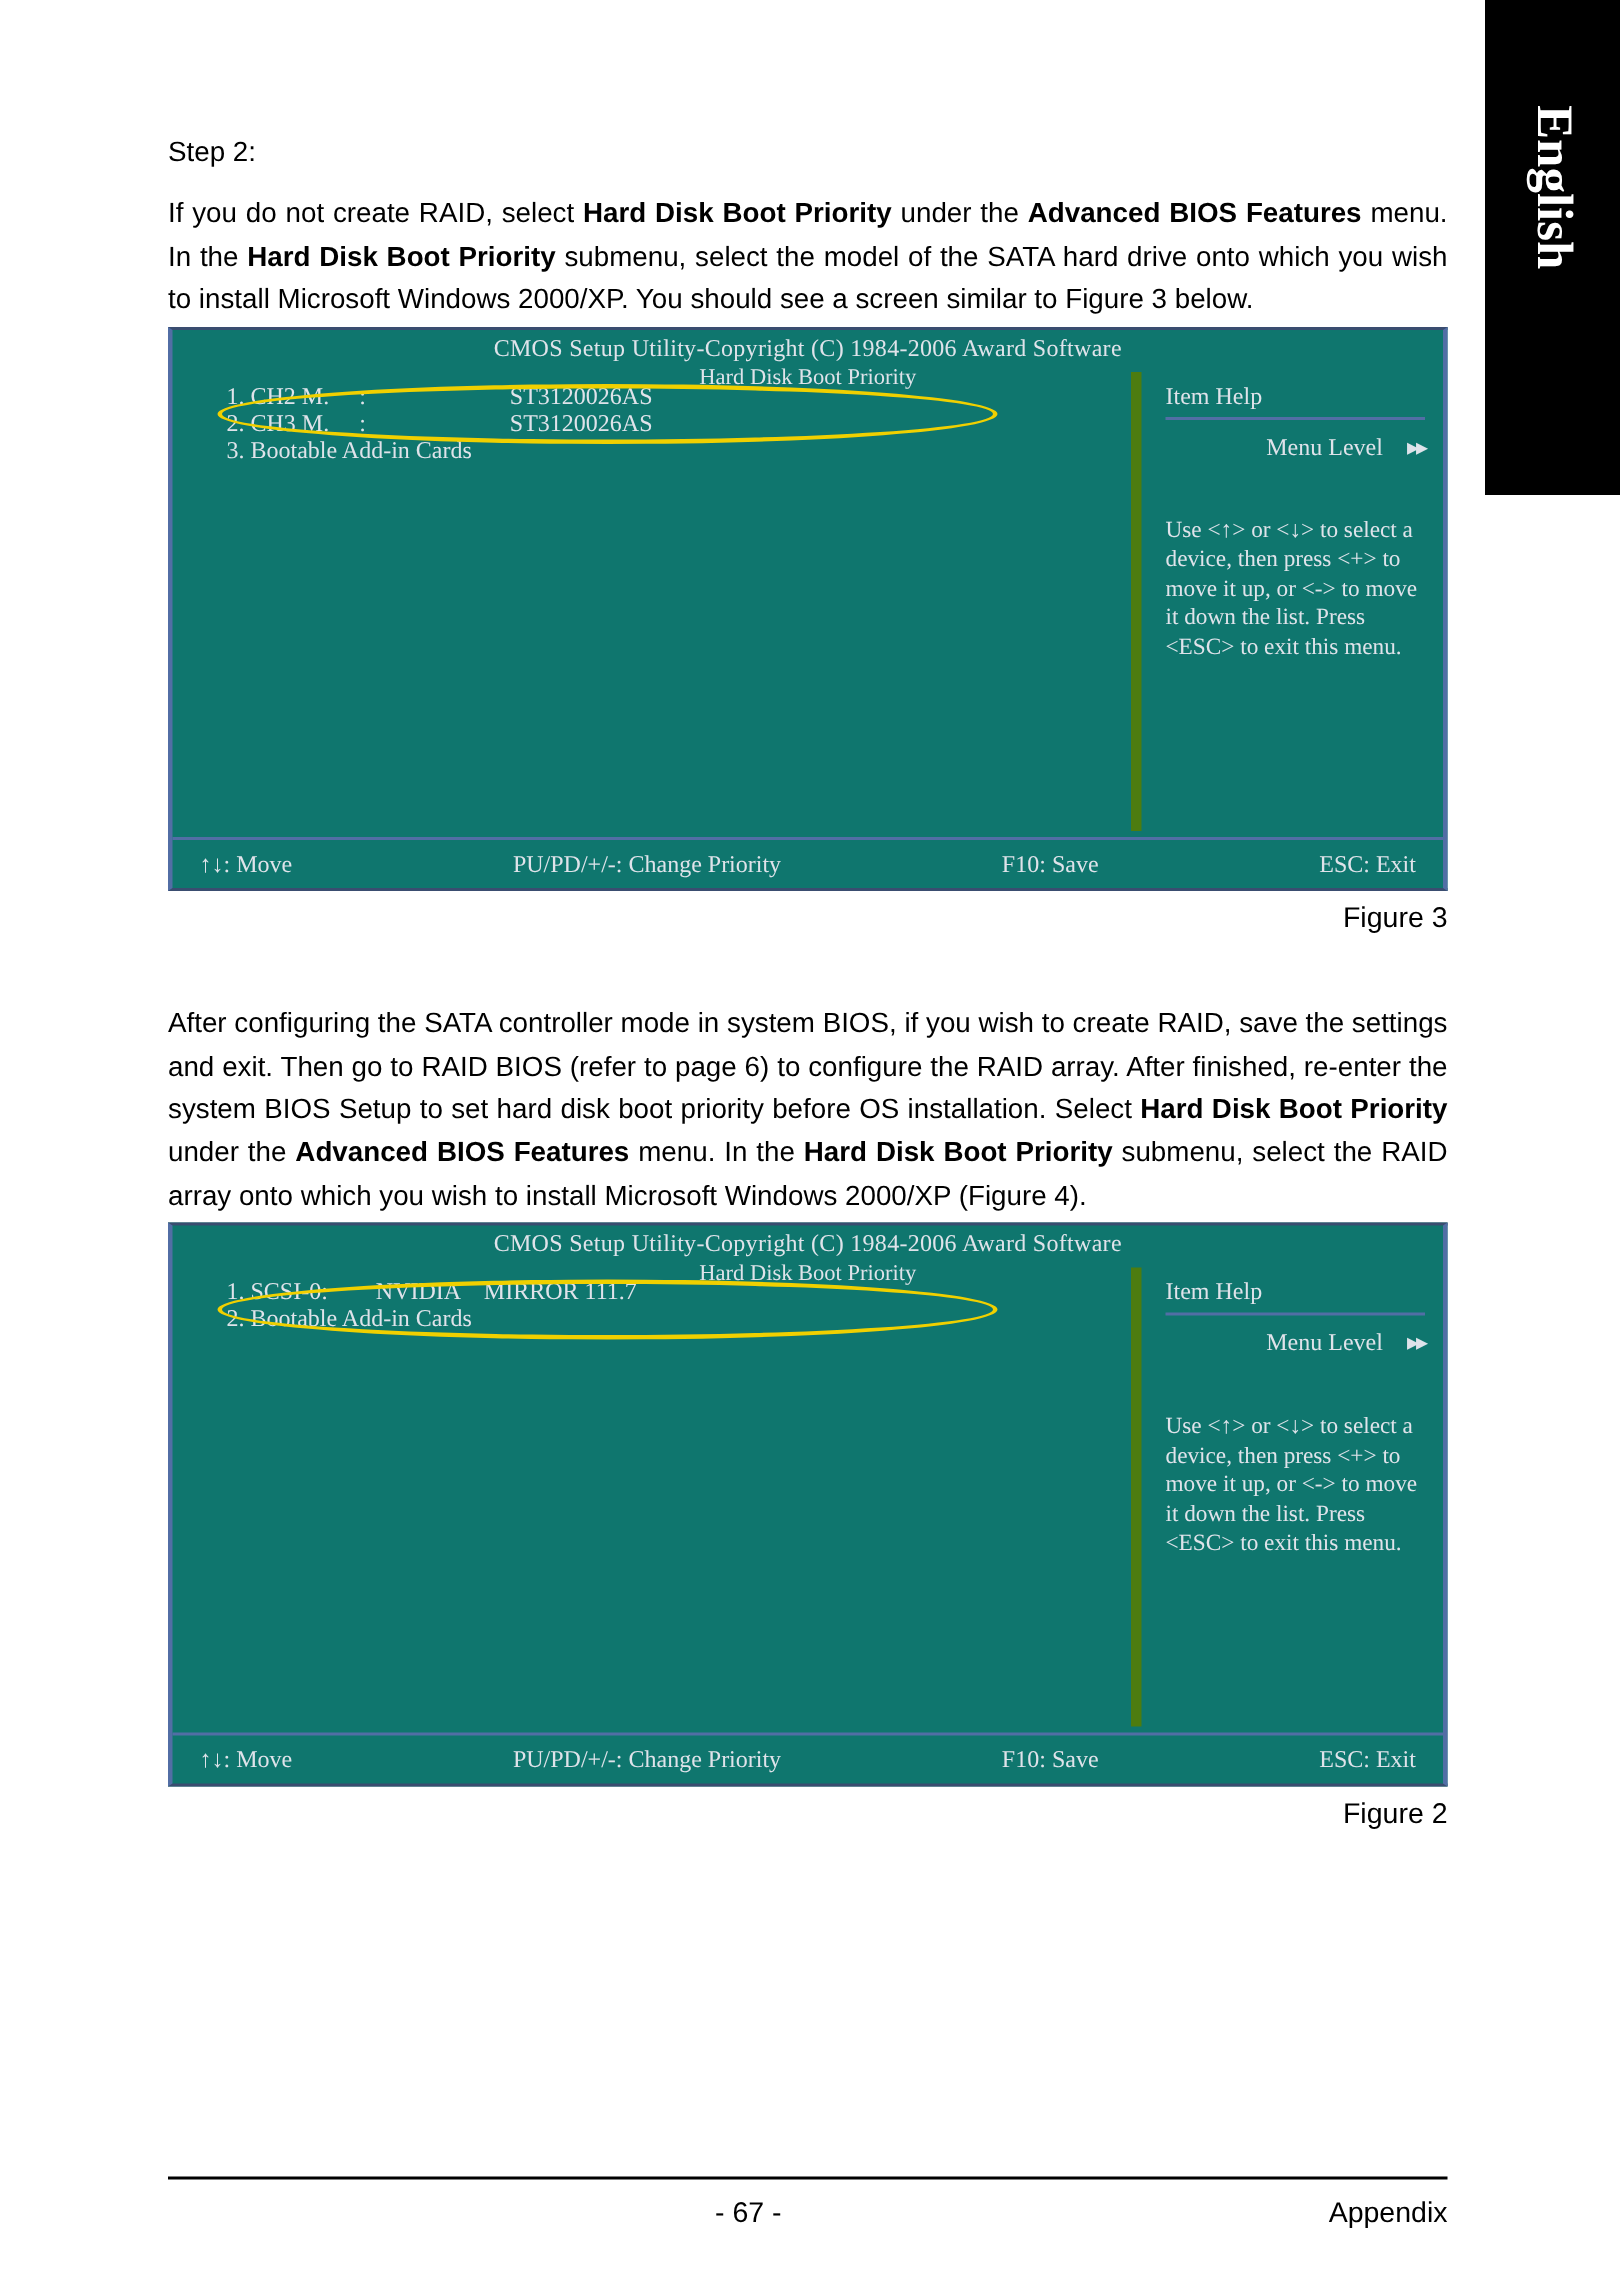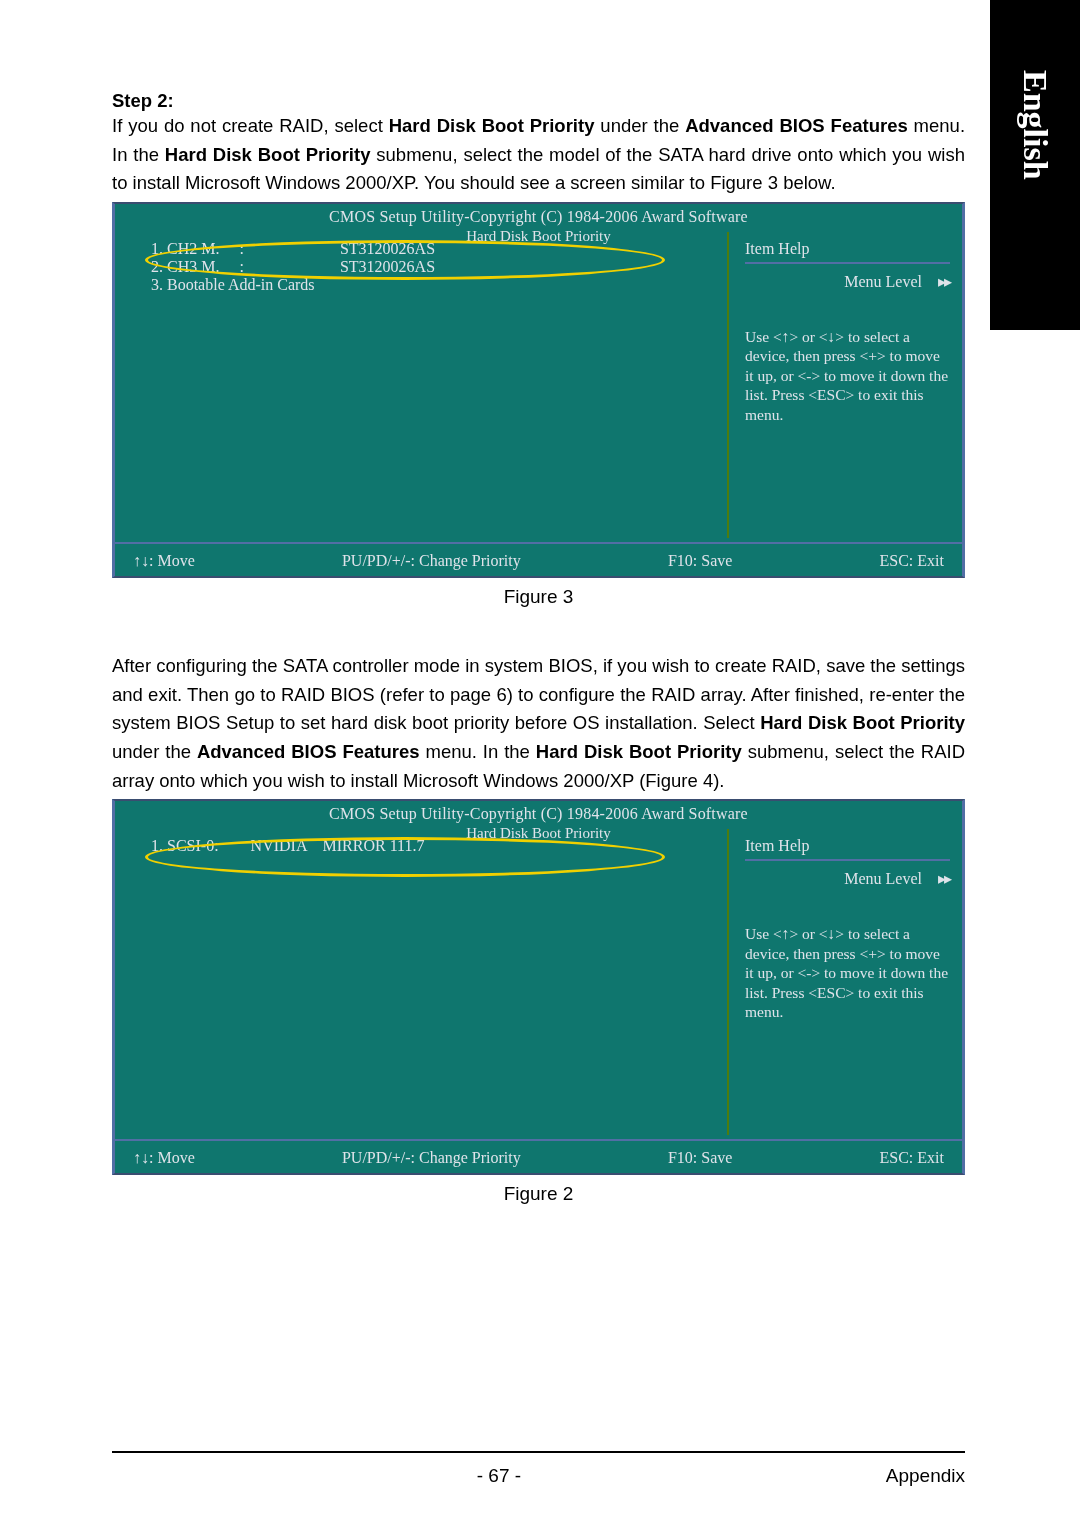--- a/index.html
+++ b/index.html
@@ -24,21 +24,21 @@
       display: flex;
       align-items: center;
       justify-content: flex-start;
       padding-top: 70px;
     }
     .content {
       padding: 90px 115px 30px 112px;
       font-size: 18.5px;
     }
     .para { text-align: justify; line-height: 1.55; }
-    .step-line { margin-bottom: 0; font-weight: bold; }
+    .step-line { margin-bottom: 16px; }
     .bios-box {
       border-left: 3px solid #526ea5;
       border-right: 3px solid #526ea5;
       border-top: 2px solid #3a4d70;
       border-bottom: 2px solid #3a4d70;
       width: 100%;
       height: 376px;
       background: #0f766e;
       color: #dfe3ea;
       font-family: 'Times New Roman', serif;
@@ -59,22 +59,22 @@
       position: relative;
       z-index: 2;
     }
     .bios-main {
       position: absolute;
       top: 28px; left: 0; right: 0; bottom: 38px;
       display: flex;
     }
     .bios-left { flex: 1; position: relative; padding: 8px 6px 8px 36px; }
     .bios-right {
-      width: 235px;
-      border-left: 2px solid #4d7c0f;
+      width: 208px;
+      border-left: 7px solid #4d7c0f;
       padding: 8px 12px 8px 16px;
     }
     .bios-right-header {
       border-bottom: 2px solid #526ea5;
       padding-bottom: 4px;
       margin-bottom: 8px;
     }
     .bios-help-line { margin-top: 2px; text-align: right; }
     .arrows { letter-spacing: -2px; margin-left: 12px; }
     .bios-instr { margin-top: 36px; line-height: 1.25; font-size: 15.5px; }
@@ -89,21 +89,21 @@
     .bios-footer {
       position: absolute;
       bottom: 6px; left: 0; right: 0;
       border-top: 2px solid #526ea5;
       padding: 8px 18px 0 18px;
       display: flex;
       justify-content: space-between;
       font-size: 16px;
     }
     .figcap {
-      text-align: center;
+      text-align: right;
       font-size: 19px;
       margin-top: 8px;
     }
     .row-item { white-space: pre; }
     .pagefoot {
       position: absolute;
       left: 112px; right: 115px; bottom: 42px;
       border-top: 2px solid #000;
       padding-top: 12px;
       display: flex; justify-content: space-between;
@@ -158,20 +158,21 @@
     <span>After configuring the SATA controller mode in system BIOS, if you wish to create RAID, save the settings and exit. Then go to RAID BIOS (refer to page 6) to configure the RAID array. After finished, re-enter the system BIOS Setup to set hard disk boot priority before OS installation. Select </span><b>Hard Disk Boot Priority</b><span> under the </span><b>Advanced BIOS Features</b><span> menu. In the </span><b>Hard Disk Boot Priority</b><span> submenu, select the RAID array onto which you wish to install Microsoft Windows 2000/XP (Figure 4).</span>
   </p>
 
   <div class="bios-box">
     <div class="bios-head">CMOS Setup Utility-Copyright (C) 1984-2006 Award Software</div>
     <div class="bios-subtitle">Hard Disk Boot Priority</div>
     <div class="bios-main">
       <div class="bios-left highlight-wrap">
         <div class="yellow-ellipse ell2"></div>
         <div class="row-item">1. SCSI-0:        NVIDIA    MIRROR 111.7</div>
+        <div class="row-item">2. Bootable Add-in Cards</div>
       </div>
       <div class="bios-right">
         <div class="bios-right-header">
           <div>Item Help</div>
         </div>
         <div class="bios-help-line">
           <span>Menu Level</span>
           <span class="arrows">▸▸</span>
         </div>
         <div class="bios-instr">Use &lt;↑&gt;    or &lt;↓&gt; to select a device, then press &lt;+&gt; to move it up, or &lt;-&gt; to move it down the list. Press &lt;ESC&gt; to exit this menu.</div>

